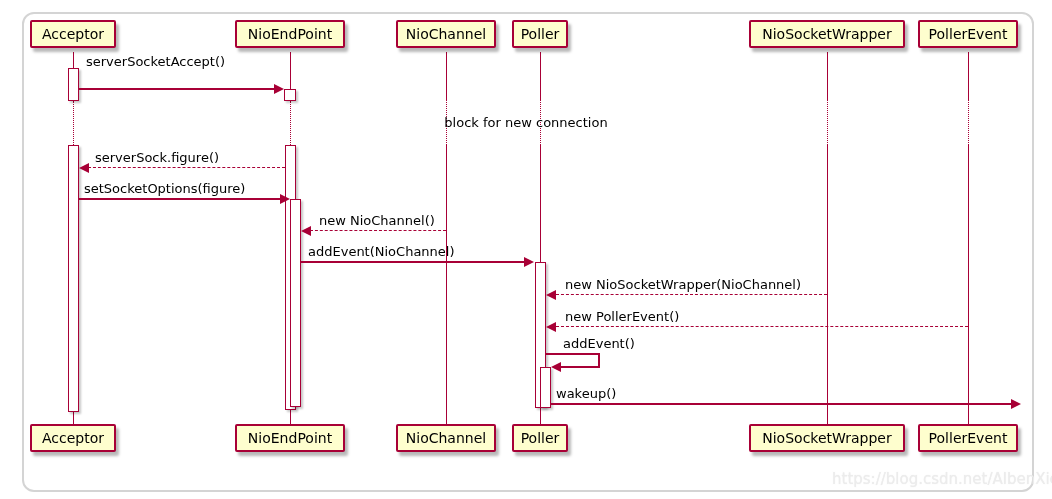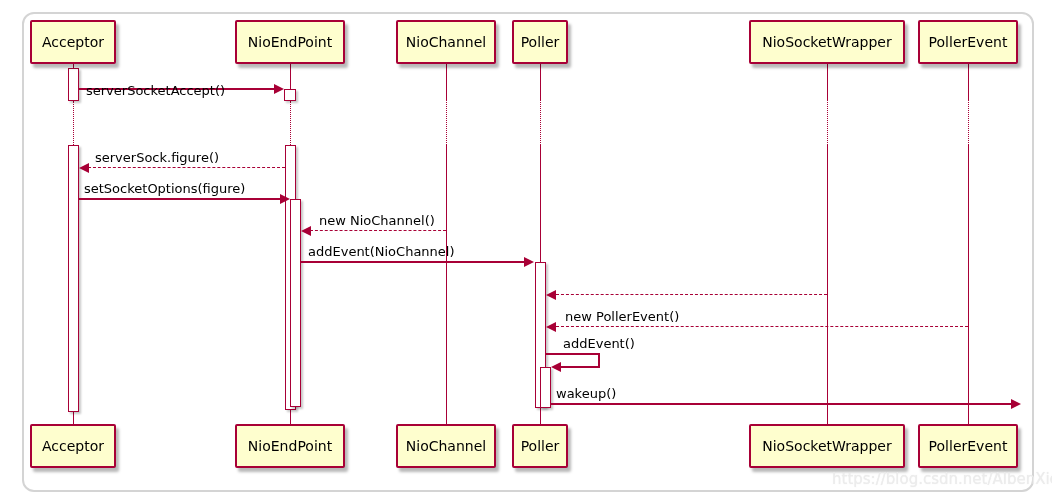--- a/index.html
+++ b/index.html
@@ -6,21 +6,21 @@
   #canvas{
     position:relative;width:1052px;height:499px;background:#ffffff;overflow:hidden;
     font-family:"DejaVu Sans","Liberation Sans",sans-serif;color:#000;
   }
   .frame{
     position:absolute;left:22px;top:12px;width:1008px;height:476px;
     border:2px solid #d4d4d4;border-radius:12px;background:#ffffff;
   }
   
   .pbox{
-    position:absolute;height:44px;box-sizing:border-box;
+    position:absolute;height:28px;box-sizing:border-box;
     background:#FEFECE;border:2px solid #A80036;border-radius:2px;
     box-shadow:3px 4px 3px rgba(0,0,0,0.28);
     display:flex;align-items:center;justify-content:center;
     font-size:14px;z-index:4;
   }
   
   .life{position:absolute;width:0;z-index:1;}
   .life.solid{border-left:1px solid #A80036;}
   .life.dot{border-left:1px dotted #A80036;}
   
@@ -86,41 +86,43 @@
   <div class="life solid" style="left:967.5px;top:145px;height:279px"></div>
 
   <div class="abar" style="left:67.5px;top:68px;height:33px"></div>
   <div class="abar" style="left:67.5px;top:145px;height:267px"></div>
   <div class="abar" style="left:284px;top:89px;height:12px;width:12px"></div>
   <div class="abar" style="left:284.5px;top:145px;height:265px"></div>
   <div class="abar" style="left:290px;top:199px;height:208px"></div>
   <div class="abar" style="left:534.5px;top:262px;height:146px"></div>
   <div class="abar" style="left:540px;top:367px;height:41px"></div>
 
-  <span class="mlabel" style="left:86px;top:83px">serverSocketAccept()</span>
+  <span class="mlabel" style="left:86px;top:54px">serverSocketAccept()</span>
   <div class="mline solid" style="left:78px;top:88px;width:198px"></div>
   <div class="head right" style="left:274px;top:84px"></div>
 
+  <div class="note" style="top:115px">block for new connection</div>
 
   <span class="mlabel" style="left:95px;top:150px">serverSock.figure()</span>
   <div class="mline dashed" style="left:88px;top:167px;width:197px"></div>
   <div class="head left" style="left:79px;top:163px"></div>
 
   <span class="mlabel" style="left:84px;top:181px">setSocketOptions(figure)</span>
   <div class="mline solid" style="left:78px;top:198px;width:204px"></div>
   <div class="head right" style="left:280px;top:194px"></div>
 
   <span class="mlabel" style="left:319px;top:213px">new NioChannel()</span>
   <div class="mline dashed" style="left:310px;top:230px;width:136px"></div>
   <div class="head left" style="left:301px;top:226px"></div>
 
   <span class="mlabel" style="left:308px;top:244px">addEvent(NioChannel)</span>
   <div class="mline solid" style="left:301px;top:261px;width:224px"></div>
   <div class="head right" style="left:524px;top:257px"></div>
 
+  <span class="mlabel" style="left:565px;top:277px">new NioSocketWrapper(NioChannel)</span>
   <div class="mline dashed" style="left:556px;top:294px;width:271px"></div>
   <div class="head left" style="left:546px;top:290px"></div>
 
   <span class="mlabel" style="left:565px;top:309px">new PollerEvent()</span>
   <div class="mline dashed" style="left:556px;top:326px;width:412px"></div>
   <div class="head left" style="left:546px;top:322px"></div>
 
   <span class="mlabel" style="left:563px;top:336px">addEvent()</span>
   <div class="mline solid" style="left:545px;top:353px;width:55px"></div>
   <div class="vline" style="left:598px;top:353px;height:14px"></div>

